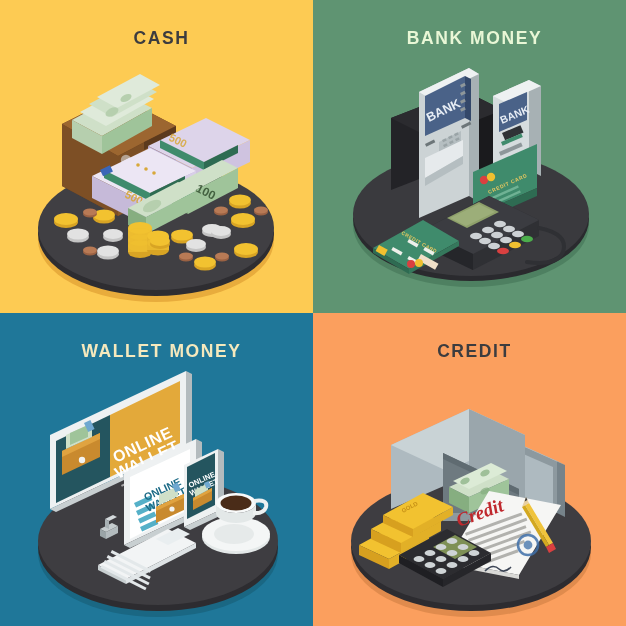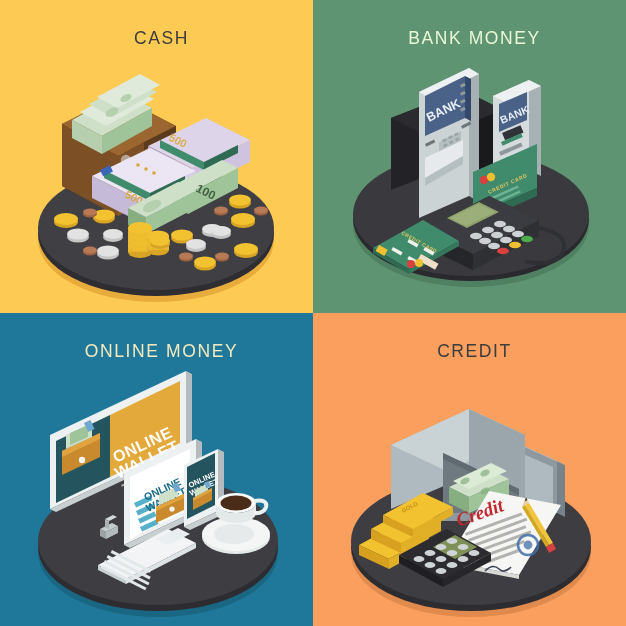--- a/index.html
+++ b/index.html
@@ -15,21 +15,21 @@
   .quad{position:absolute;width:313px;height:313px;overflow:hidden;}
   #q-cash{left:0;top:0;}
   #q-bank{left:313px;top:0;}
   #q-online{left:0;top:313px;}
   #q-credit{left:313px;top:313px;}
 
   .quad-title{
     position:absolute;left:0;right:0;top:28px;
     text-align:center;
     font-size:17.5px;
-    font-weight:normal;
+    font-weight:bold;
     letter-spacing:1.6px;
     font-family:"Liberation Sans", sans-serif;
     z-index:40;
     user-select:none;
     padding-left:10px;
   }
 
   .scene{position:absolute;left:0;top:0;width:313px;height:313px;}
   .scene svg{display:block;}
 </style>
@@ -386,21 +386,21 @@
           <ellipse cx="236" cy="224" rx="34" ry="17" fill="#e3e8e8"></ellipse>
           <ellipse cx="236" cy="221" rx="34" ry="17" fill="#f4f6f6"></ellipse>
           <ellipse cx="234" cy="221" rx="20" ry="10" fill="#e6eaea"></ellipse>
           <path d="M216 200 L216 190 A20 10 0 0 0 256 190 L256 200 A20 10 0 0 1 216 200 Z" fill="#e3e8e8"></path>
           <ellipse cx="236" cy="190" rx="20" ry="10" fill="#f8fafa"></ellipse>
           <ellipse cx="236" cy="190" rx="15.5" ry="7.6" fill="#4a2c18"></ellipse>
           <path d="M254 188 Q268 186 266 194 Q264 201 253 200" stroke="#eef1f1" stroke-width="4" fill="none"></path>
         </g>
       </svg>
     </div>
-    <div class="quad-title" style="color:#f5e9bd">ONLINE MONEY</div>
+    <div class="quad-title" style="color:#f5e9bd">WALLET MONEY</div>
   </section>
 
   <section class="quad" id="q-credit" style="background: rgb(251, 159, 94);">
     <div class="scene">
       <svg width="313" height="313" viewBox="0 0 313 313" xmlns="http://www.w3.org/2000/svg">
         <rect x="0" y="0" width="313" height="313" fill="#fb9f5e"></rect>
         <ellipse cx="158" cy="240" rx="120" ry="64" fill="#e08b4d"></ellipse>
         <path d="M38 234 A120 64 0 0 0 278 234 L278 226 A120 64 0 0 1 38 226 Z" fill="#2d2c30"></path>
         <ellipse cx="158" cy="228" rx="120" ry="64" fill="#3e3d41"></ellipse>
 

